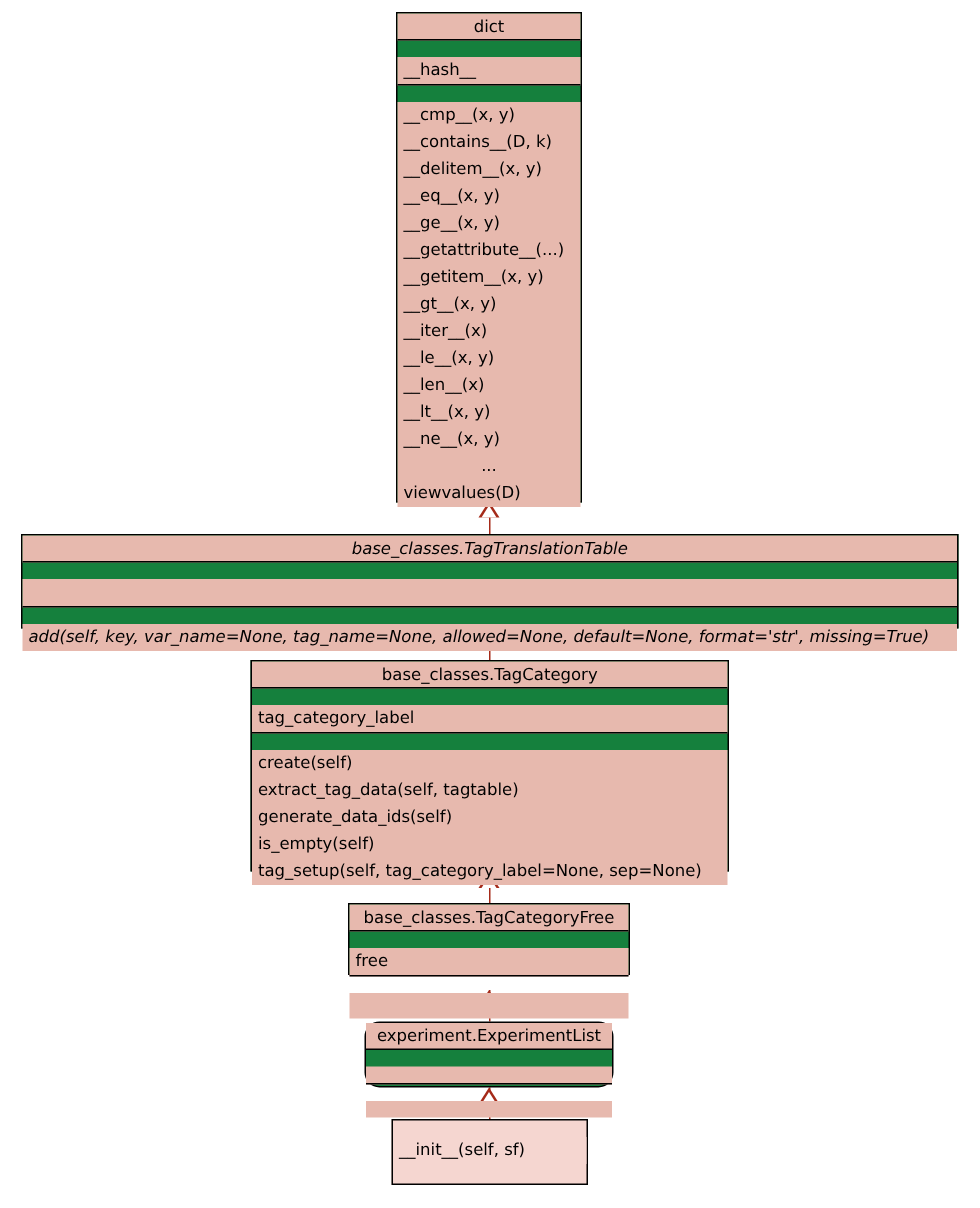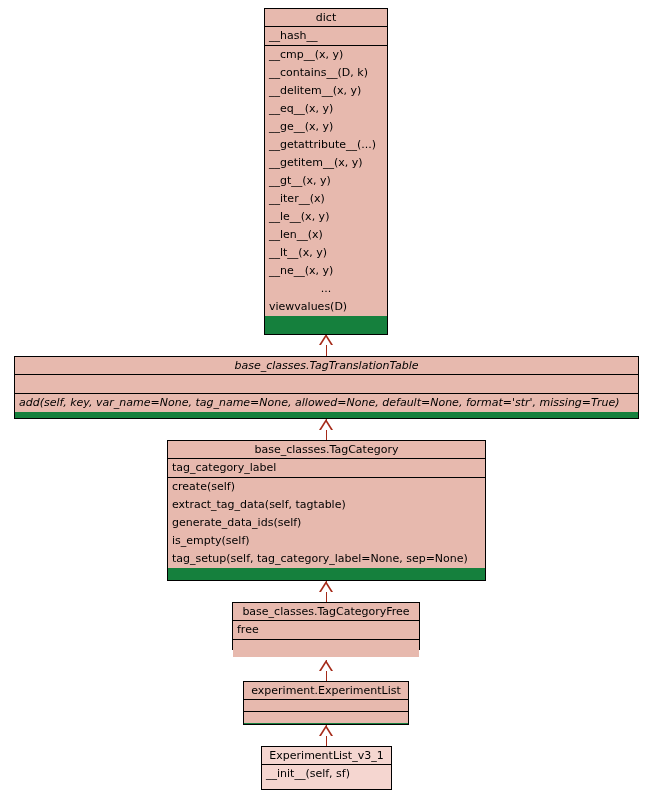--- a/index.html
+++ b/index.html
@@ -26,20 +26,21 @@
     text-align: center;
     padding: 2px 4px;
     border-bottom: 1px solid #000000;
     background: #e7b9ae;
     white-space: nowrap;
     overflow: hidden;
   }
   .uml-section {
     border-bottom: 1px solid #000000;
     background: #e7b9ae;
+    margin-top: 11px;
   }
   .uml-section.last {
     border-bottom: none;
   }
   .uml-row {
     padding: 1px 4px 2px 4px;
     white-space: nowrap;
     overflow: hidden;
     line-height: 15px;
   }
@@ -155,24 +156,23 @@
 </div>
 
 <div class="uml-box" style="left:232px; top:602px; width:188px; height:48px;">
   <div class="uml-title">base_classes.TagCategoryFree</div>
   <div class="uml-section">
     <div class="uml-row">free</div>
   </div>
   <div class="uml-section last" style="height:17px;"></div>
 </div>
 
-<div class="uml-box" style="left:243px; top:681px; width:166px; height:44px;">
+<div class="uml-box" style="left:243px; top:681px; width:166px; height:44px;border-radius:10px;">
   <div class="uml-title">experiment.ExperimentList</div>
   <div class="uml-section" style="height:11px;"></div>
   <div class="uml-section last" style="height:11px;"></div>
 </div>
 
 <div class="uml-box light" style="left:261px; top:746px; width:131px; height:44px;">
-  <div class="uml-title light">ExperimentList_v3_1</div>
   <div class="uml-section last light">
     <div class="uml-row">__init__(self, sf)</div>
   </div>
 </div>
 
 </body></html>

